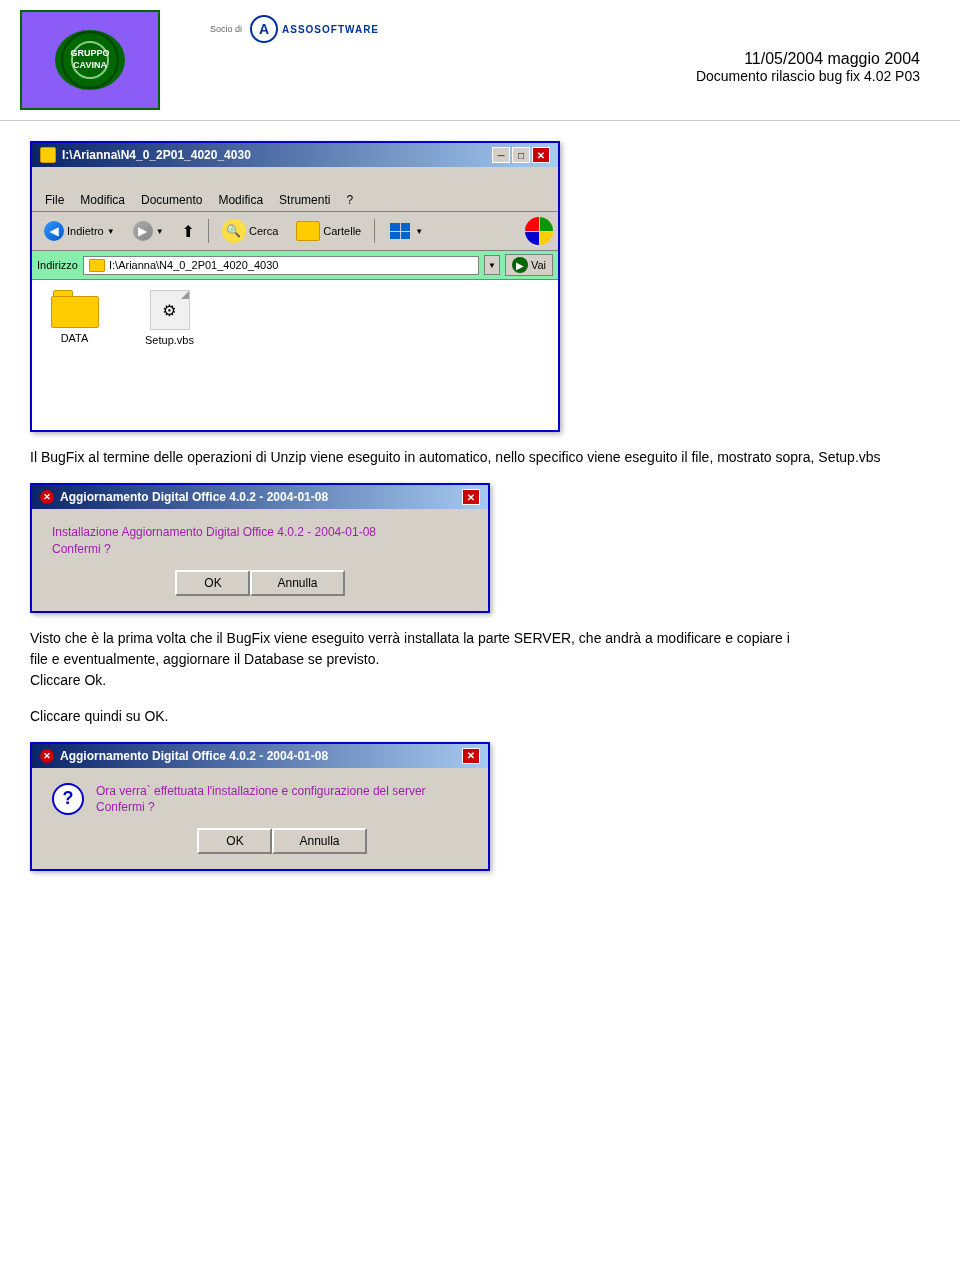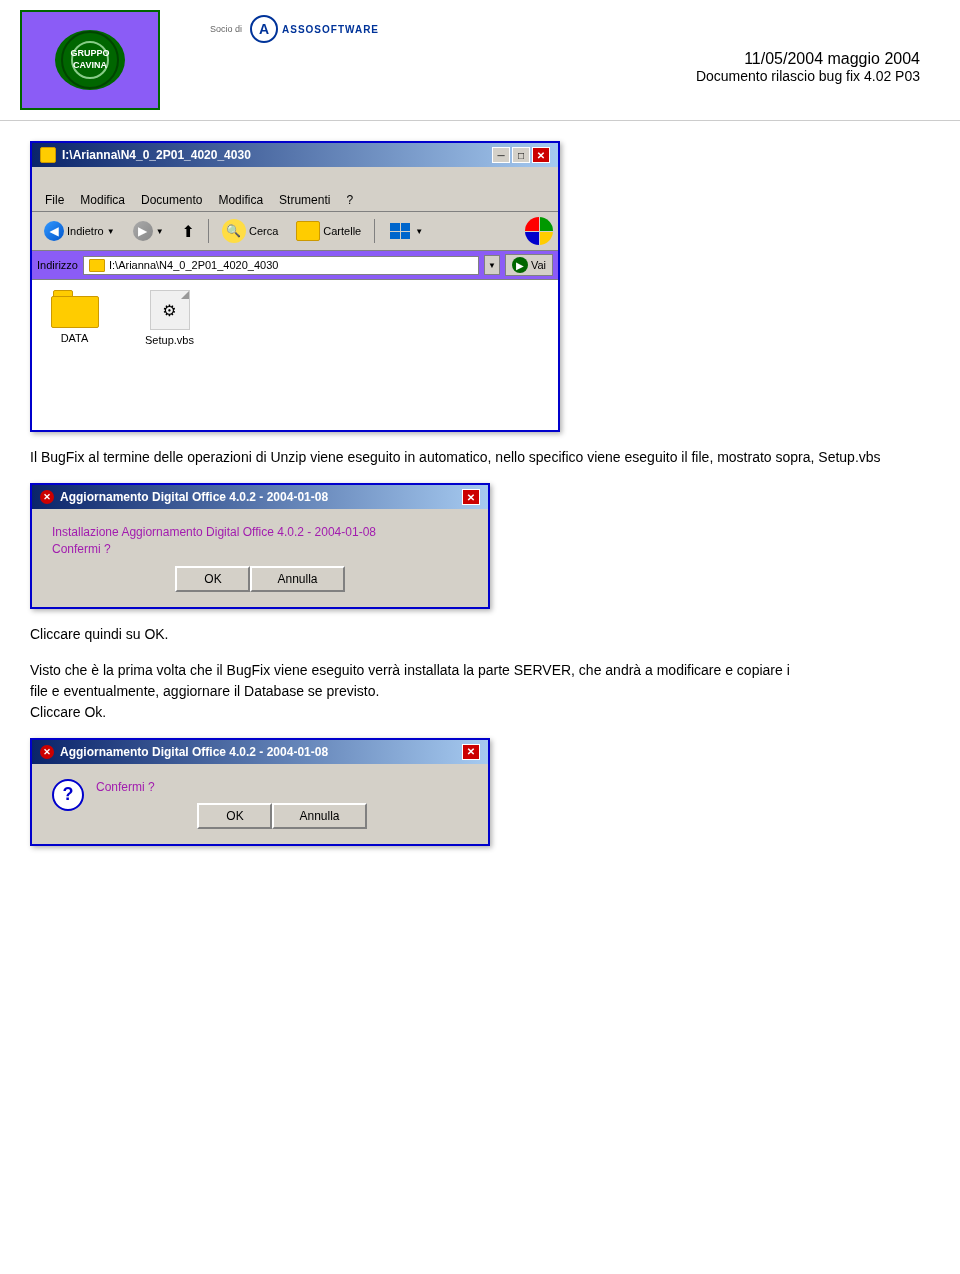--- a/index.html
+++ b/index.html
@@ -258,21 +258,21 @@
       border-radius: 50%;
       overflow: hidden;
     }
     .flag-q1 { background: #ff0000; }
     .flag-q2 { background: #009900; }
     .flag-q3 { background: #0000cc; }
     .flag-q4 { background: #ffcc00; }
 
     
     .win-addressbar {
-      background: #8b5cf6;
+      background: #86efac;
       display: flex;
       align-items: center;
       padding: 3px 5px;
       gap: 5px;
       border-bottom: 1px solid #808080;
       font-size: 12px;
     }
     .address-label {
       color: #000;
       font-size: 11px;
@@ -431,21 +431,21 @@
     }
     .dialog-message {
       font-size: 12px;
       color: #a21caf;
       margin-bottom: 8px;
       line-height: 1.4;
     }
     .dialog-buttons {
       display: flex;
       justify-content: center;
-      margin-top: 4px;
+      margin-top: 12px;
     }
     .dialog-btn {
       padding: 4px 25px;
       background: #d4d0c8;
       border: 2px solid #808080;
       border-top-color: #fff;
       border-left-color: #fff;
       font-size: 12px;
       cursor: pointer;
       min-width: 75px;
@@ -624,42 +624,43 @@
         <div>Installazione Aggiornamento Digital Office 4.0.2 - 2004-01-08</div>
         <div>Confermi ?</div>
       </div>
       <div class="dialog-buttons">
         <button class="dialog-btn">OK</button>
         <button class="dialog-btn">Annulla</button>
       </div>
     </div>
   </div>
 
-  <div class="para-text">Cliccare quindi su OK.</div>
-
   <div class="para-text">
     <div>Visto che è la prima volta che il BugFix viene eseguito verrà installata la parte SERVER, che andrà a modificare e copiare i</div>
     <div>file e eventualmente, aggiornare il Database se previsto.</div>
     <div>Cliccare Ok.</div>
   </div>
 
+  <div class="para-text">Cliccare quindi su OK.</div>
+
   <div class="dialog-window">
     <div class="dialog-titlebar">
       <div style="display:flex;align-items:center;gap:6px;">
         <div style="width:14px;height:14px;background:#cc0000;border-radius:50%;display:flex;align-items:center;justify-content:center;font-size:9px;color:white;">✕</div>
         <span>Aggiornamento Digital Office 4.0.2 - 2004-01-08</span>
       </div>
       <div class="win-controls">
         <div class="win-btn win-btn-close">✕</div>
       </div>
     </div>
     <div class="dialog-body-with-icon">
       <div class="dialog-question-icon">?</div>
       <div class="dialog-content">
         <div class="dialog-message">
+          <div>Ora verra` effettuata l'installazione e configurazione del server</div>
           <div>Confermi ?</div>
         </div>
         <div class="dialog-buttons">
           <button class="dialog-btn">OK</button>
           <button class="dialog-btn">Annulla</button>
         </div>
       </div>
     </div>
   </div>
 

